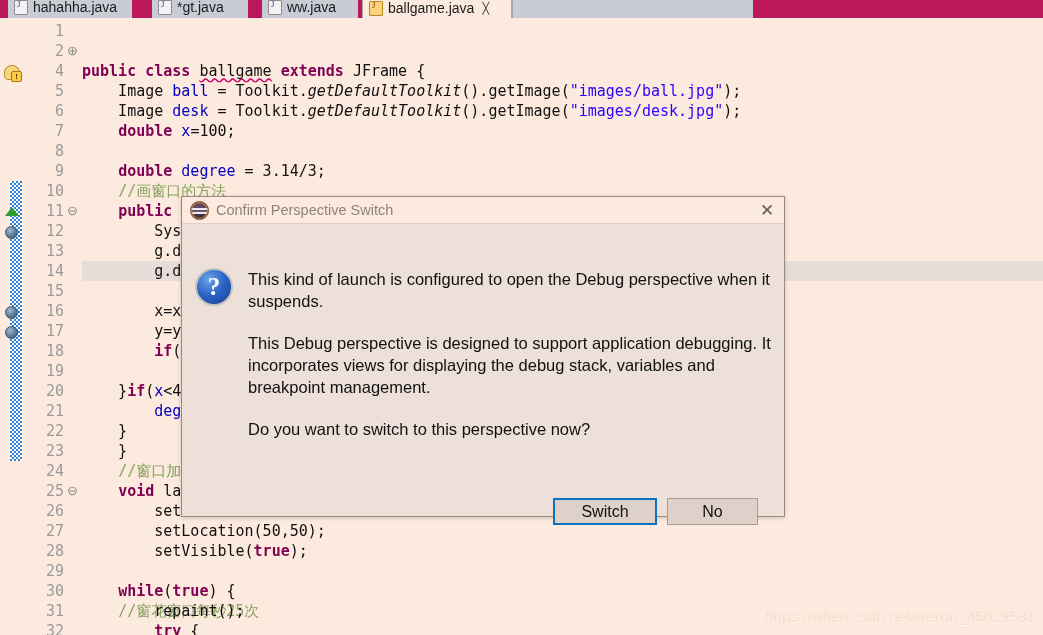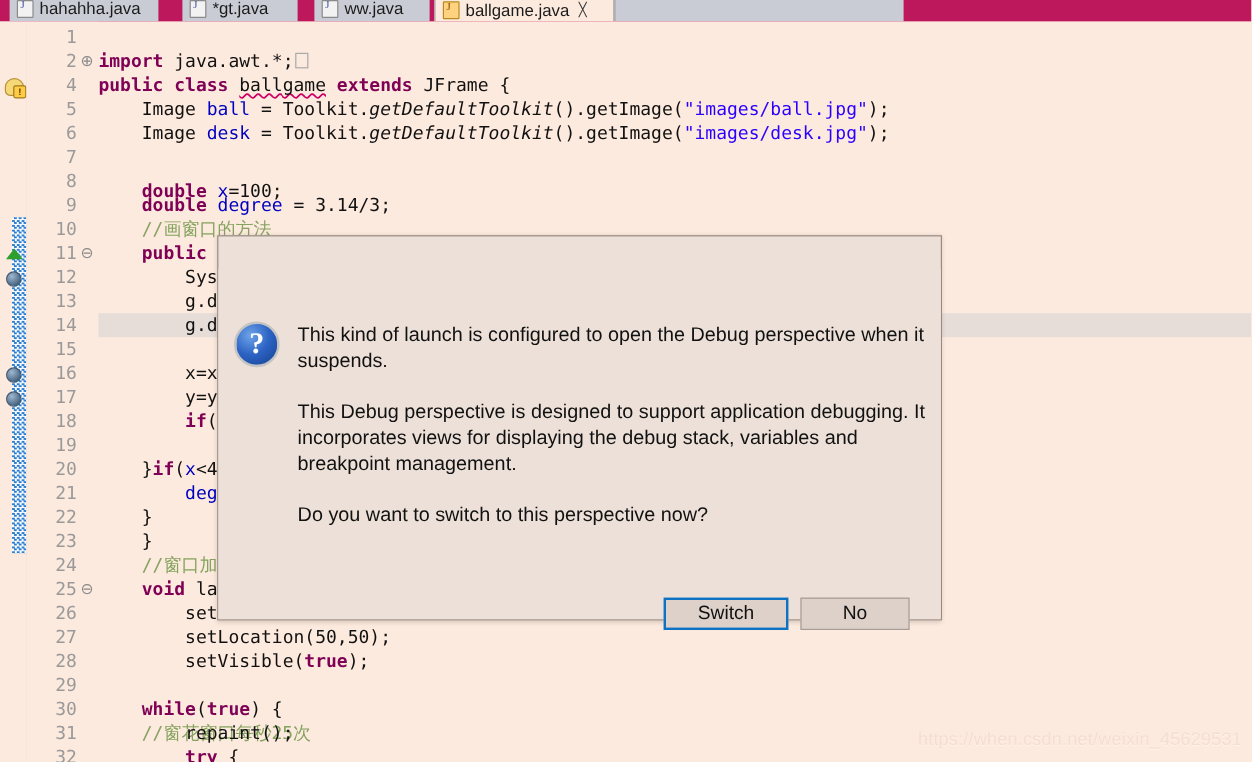--- a/index.html
+++ b/index.html
@@ -419,25 +419,24 @@
         <div class="lineno" style="top: 503px;">27</div>
         <div class="lineno" style="top: 523px;">28</div>
         <div class="lineno" style="top: 543px;">29</div>
         <div class="lineno" style="top: 563px;">30</div>
         <div class="lineno" style="top: 583px;">31</div>
         <div class="lineno" style="top: 603px;">32</div>
       </div>
     <div class="code-col" id="code-col">
         <div class="cur-line-hl" style="top: 243px; left: -82px;"></div>
         <div class="code-line" style="top: 3px;"></div>
-        <div class="code-line" style="top: 23px;"><span class="kw">import</span> java.awt.*;<span class="foldbox"></span></div>
         <div class="code-line" style="top: 43px;"><span class="kw">public class</span> <span class="plain sq">ballgame</span> <span class="kw">extends</span> JFrame {</div>
         <div class="code-line" style="top: 63px;">    Image <span class="fld">ball</span> = Toolkit.<span class="stat">getDefaultToolkit</span>().getImage(<span class="str">"images/ball.jpg"</span>);</div>
         <div class="code-line" style="top: 83px;">    Image <span class="fld">desk</span> = Toolkit.<span class="stat">getDefaultToolkit</span>().getImage(<span class="str">"images/desk.jpg"</span>);</div>
-        <div class="code-line" style="top: 103px; margin-top: 28px;">    <span class="kw">double</span> <span class="fld">x</span>=100;</div>
+        <div class="code-line" style="top: 103px;">    <span class="kw">double</span> <span class="fld">x</span>=100;</div>
         <div class="code-line" style="top: 143px;">    <span class="kw">double</span> <span class="fld">degree</span> = 3.14/3;</div>
         <div class="code-line" style="top: 163px;">    <span class="cmt">//画窗口的方法</span></div>
         <div class="code-line" style="top: 183px;">    <span class="kw">public void</span></div>
         <div class="code-line" style="top: 203px;">        System</div>
         <div class="code-line" style="top: 223px;">        g.draw</div>
         <div class="code-line" style="top: 243px;">        g.draw</div>
         <div class="code-line" style="top: 263px;"></div>
         <div class="code-line" style="top: 283px;">        x=x+10</div>
         <div class="code-line" style="top: 303px;">        y=y+10</div>
         <div class="code-line" style="top: 323px;">        <span class="kw">if</span>(<span class="fld">y</span>&gt;5</div>
@@ -452,20 +451,25 @@
         <div class="code-line" style="top: 503px;">        setLocation(50,50);</div>
         <div class="code-line" style="top: 523px;">        setVisible(<span class="kw">true</span>);</div>
         <div class="code-line" style="top: 543px; margin-top: 40px;">    <span class="cmt">//窗花窗口每秒25次</span></div>
         <div class="code-line" style="top: 563px;">    <span class="kw">while</span>(<span class="kw">true</span>) {</div>
         <div class="code-line" style="top: 583px;">        repaint();</div>
         <div class="code-line" style="top: 603px;">        <span class="kw">try</span> {</div>
       </div>
   </div>
 
   <div class="dialog">
+    <div class="dlg-title">
+      <span class="dlg-ico"></span>
+      <span class="dlg-title-text">Confirm Perspective Switch</span>
+      <span class="dlg-close">✕</span>
+    </div>
     <div class="dlg-body">
       <div class="q-icon">?</div>
       <div class="dlg-msg" id="dlg-msg">
           <p>This kind of launch is configured to open the Debug perspective when it suspends.</p>
           <p>This Debug perspective is designed to support application debugging. It incorporates views for displaying the debug stack, variables and breakpoint management.</p>
           <p>Do you want to switch to this perspective now?</p>
         </div>
 
 
       <div class="btn primary">Switch</div>

